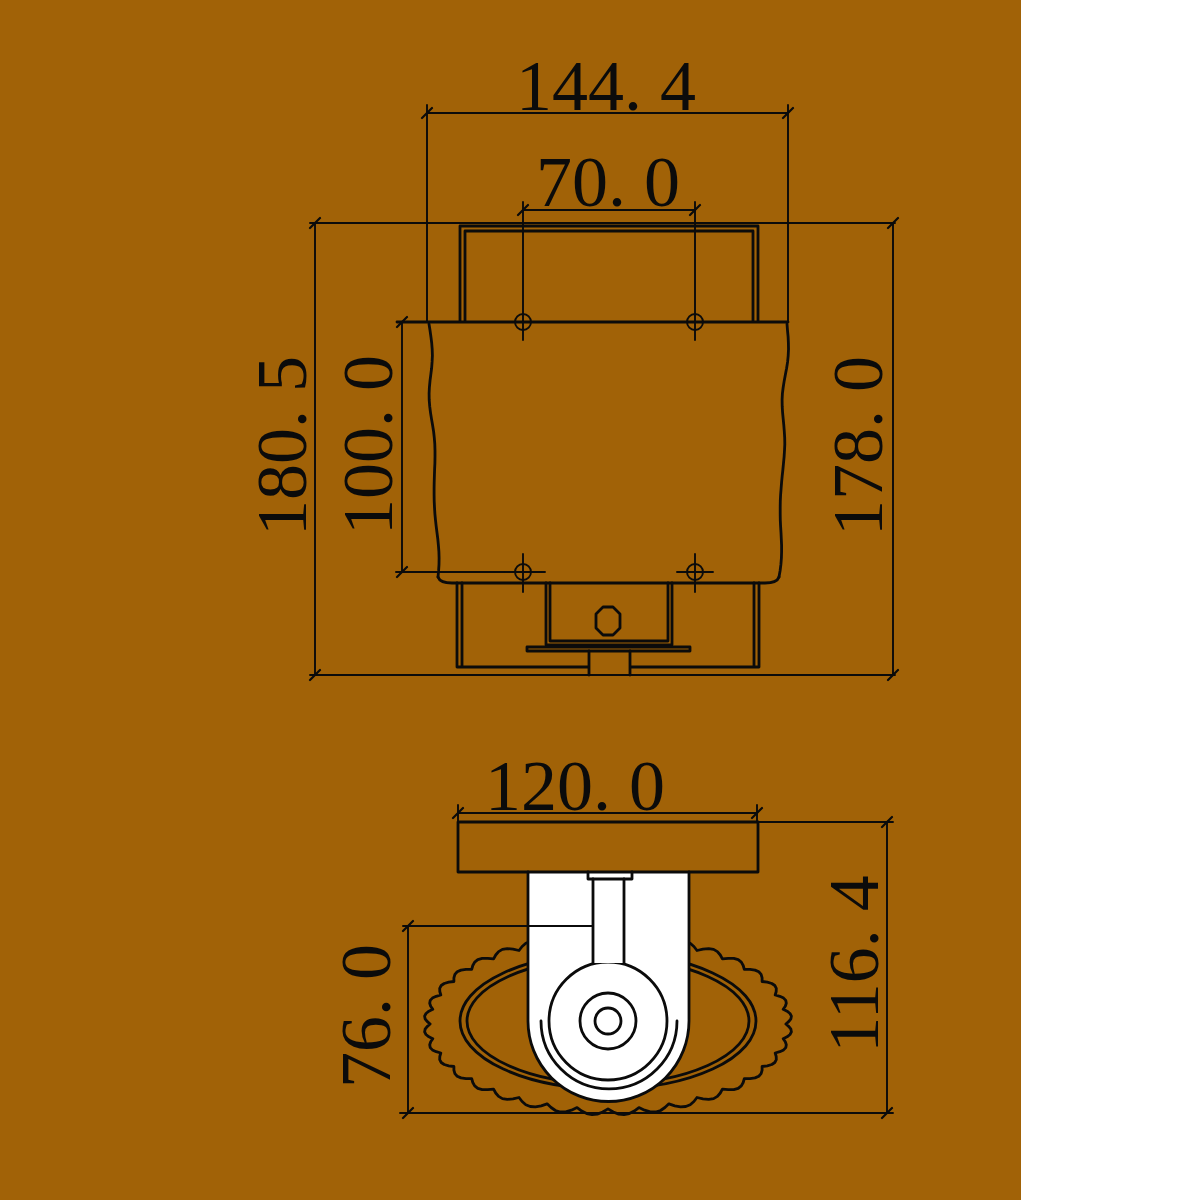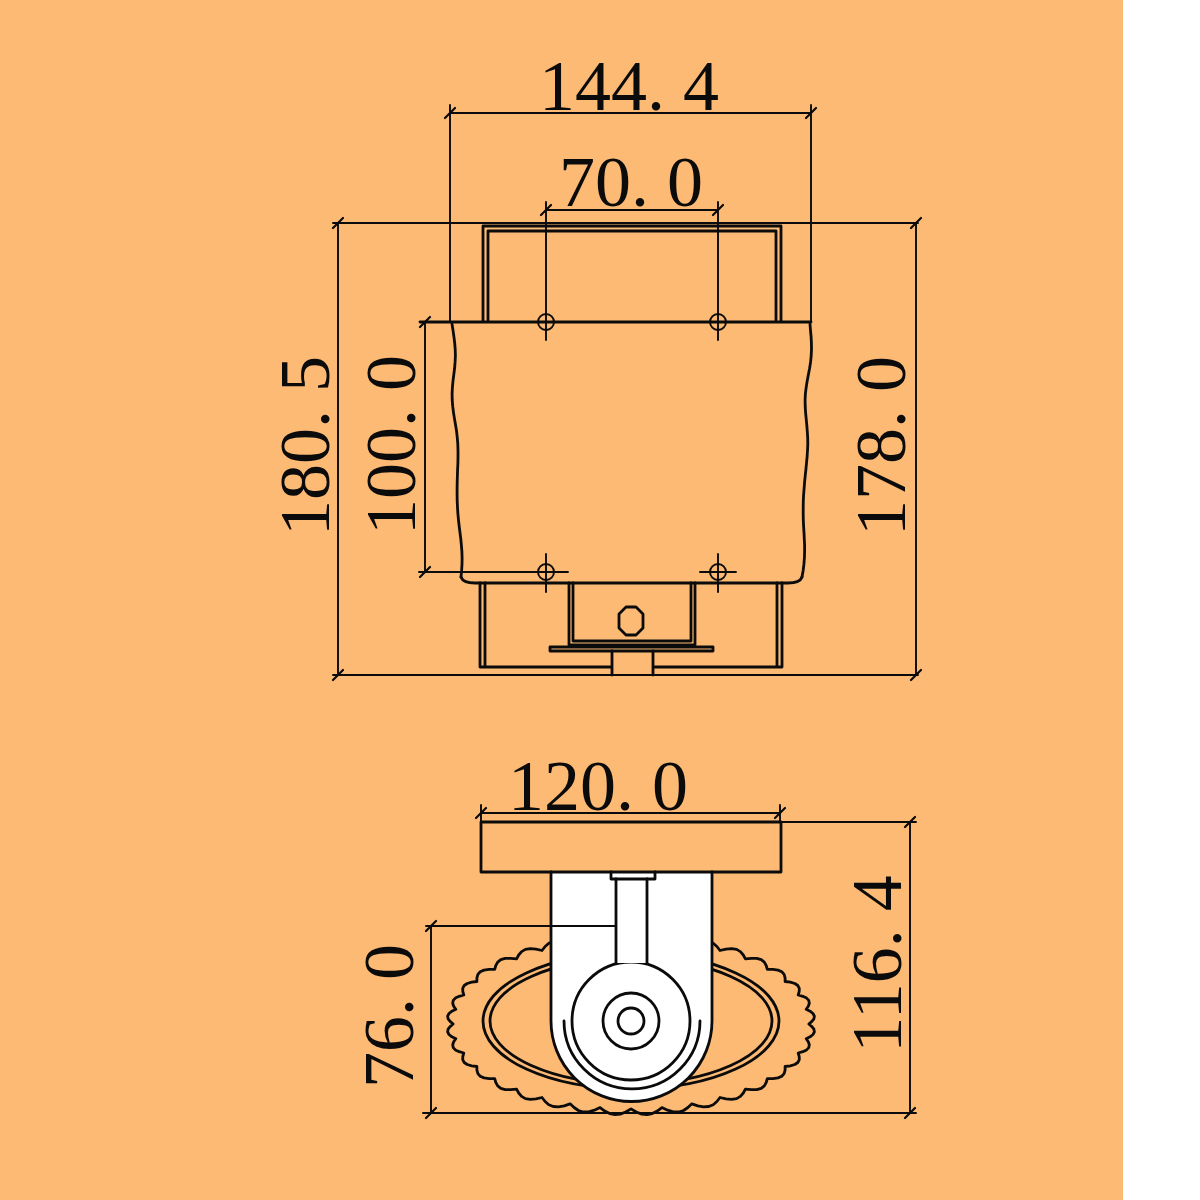--- a/index.html
+++ b/index.html
@@ -1,16 +1,16 @@
 <!DOCTYPE html>
 <html><head>
 <meta charset="utf-8">
 <style>
   html,body{margin:0;padding:0;background:#ffffff;}
-  .stage{width:1100px;height:1200px;position:relative;background:#fdba74;padding-left:23px;}
+  .stage{width:1021px;height:1200px;position:relative;background:#a16207;}
   .obj{stroke:#0b0b0b;stroke-width:2.8;fill:none;stroke-linecap:round;stroke-linejoin:round;}
   .dim{stroke:#0b0b0b;stroke-width:1.9;fill:none;stroke-linecap:round;}
   .tick{stroke:#0b0b0b;stroke-width:2.2;fill:none;stroke-linecap:round;}
   .fillw{fill:#ffffff;stroke:none;}
   .dimtext{font-family:"Liberation Serif","DejaVu Serif",serif;font-size:72px;fill:#0b0b0b;}
 </style>
 </head>
 <body>
 
 <div class="stage">

